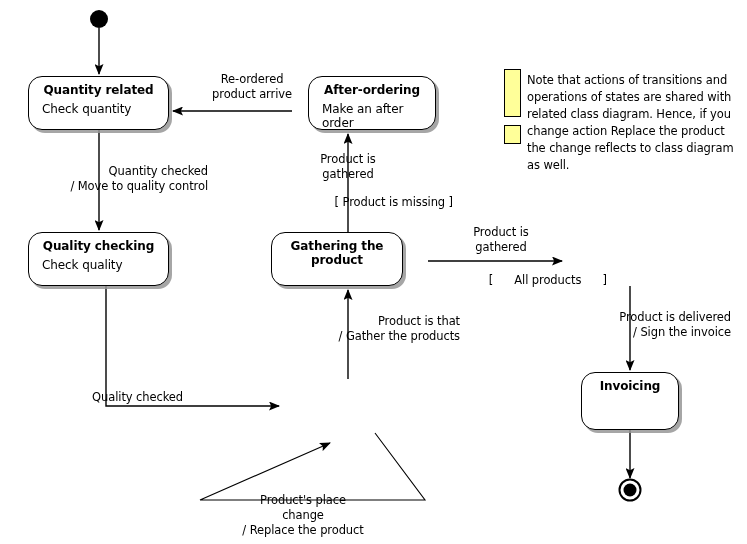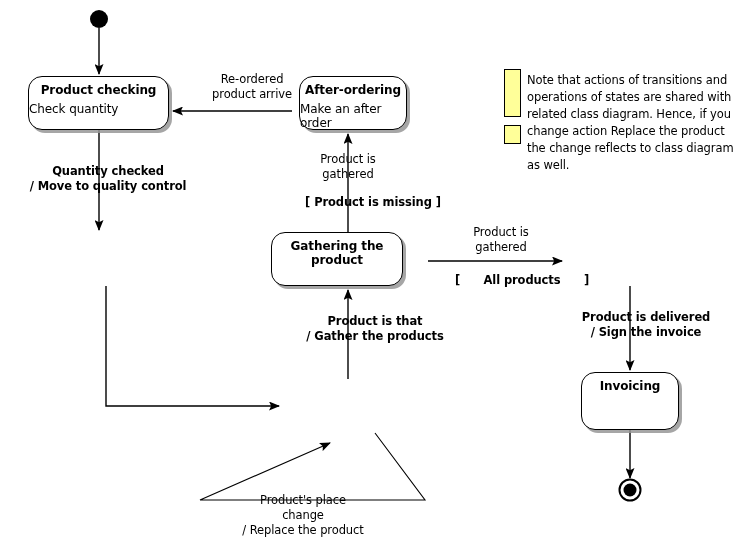--- a/index.html
+++ b/index.html
@@ -42,35 +42,35 @@
     margin-top: 6px;
     line-height: 14px;
     letter-spacing: -0.1px;
   }
   .state-activity {
     font-size: 12px;
     font-weight: normal;
     color: #000000;
     text-align: left;
     margin-top: 5px;
-    margin-left: 0;
+    margin-left: 13px;
     line-height: 14px;
     letter-spacing: -0.1px;
   }
   .edge-label {
     position: absolute;
     font-size: 11.5px;
     color: #000000;
     white-space: pre;
     line-height: 15px;
     z-index: 6;
     letter-spacing: -0.1px;
   }
   .edge-label.center { text-align: center; }
-  .edge-label.left { text-align: center; font-weight: bold; }
+  .edge-label.left { text-align: right; }
   .note-wrap {
     position: absolute;
     z-index: 7;
   }
   .note-bar-tall {
     position: absolute;
     background: #ffff99;
     border: 1px solid #000000;
     box-sizing: border-box;
   }
@@ -126,45 +126,50 @@
 
     <circle cx="99" cy="19" r="9" fill="#000000" stroke="none"></circle>
 
     <g>
       <circle cx="630" cy="490" r="10.5" fill="#ffffff" stroke="#000000" stroke-width="2"></circle>
       <circle cx="630" cy="490" r="6.5" fill="#000000" stroke="none"></circle>
     </g>
   </svg>
 
   <div class="state-box" style="left:28px; top:76px; width:141px; height:54px;">
-    <div class="state-title">Product checking</div>
+    <div class="state-title">Quantity related</div>
     <div class="state-activity">Check quantity</div>
   </div>
 
+  <div class="state-box" style="left:28px; top:232px; width:141px; height:54px;">
+    <div class="state-title">Quality checking</div>
+    <div class="state-activity">Check quality</div>
+  </div>
 
-  <div class="state-box" style="left:299px; top:76px; width:108px; height:54px;">
+  <div class="state-box" style="left:308px; top:76px; width:128px; height:54px;">
     <div class="state-title">After-ordering</div>
     <div class="state-activity" style="">Make an after order</div>
   </div>
 
   <div class="state-box" style="left:271px; top:232px; width:132px; height:54px;">
     <div class="state-title">Gathering the product</div>
     <div class="state-activity"></div>
   </div>
 
 
 
   <div class="state-box" style="left:581px; top:372px; width:98px; height:58px;">
     <div class="state-title">Invoicing</div>
     <div class="state-activity"></div>
   </div>
 
   <div class="edge-label left" style="left: 8px; top: 164px; width: 200px; white-space: pre;">Quantity checked
 / Move to quality control</div>
 
+  <div class="edge-label left" style="left: 53px; top: 390px; width: 130px; white-space: pre;">Quality checked</div>
 
   <div class="edge-label left" style="left: 290px; top: 314px; width: 170px; white-space: pre;">Product is that
 / Gather the products</div>
 
   <div class="edge-label center" style="left: 303px; top: 152px; width: 90px; white-space: pre;">Product is
 gathered</div>
 
   <div class="edge-label left" style="left: 293px; top: 195px; width: 160px; white-space: pre;">[ Product is missing ]</div>
 
   <div class="edge-label center" style="left: 202px; top: 72px; width: 100px; white-space: pre;">Re-ordered

